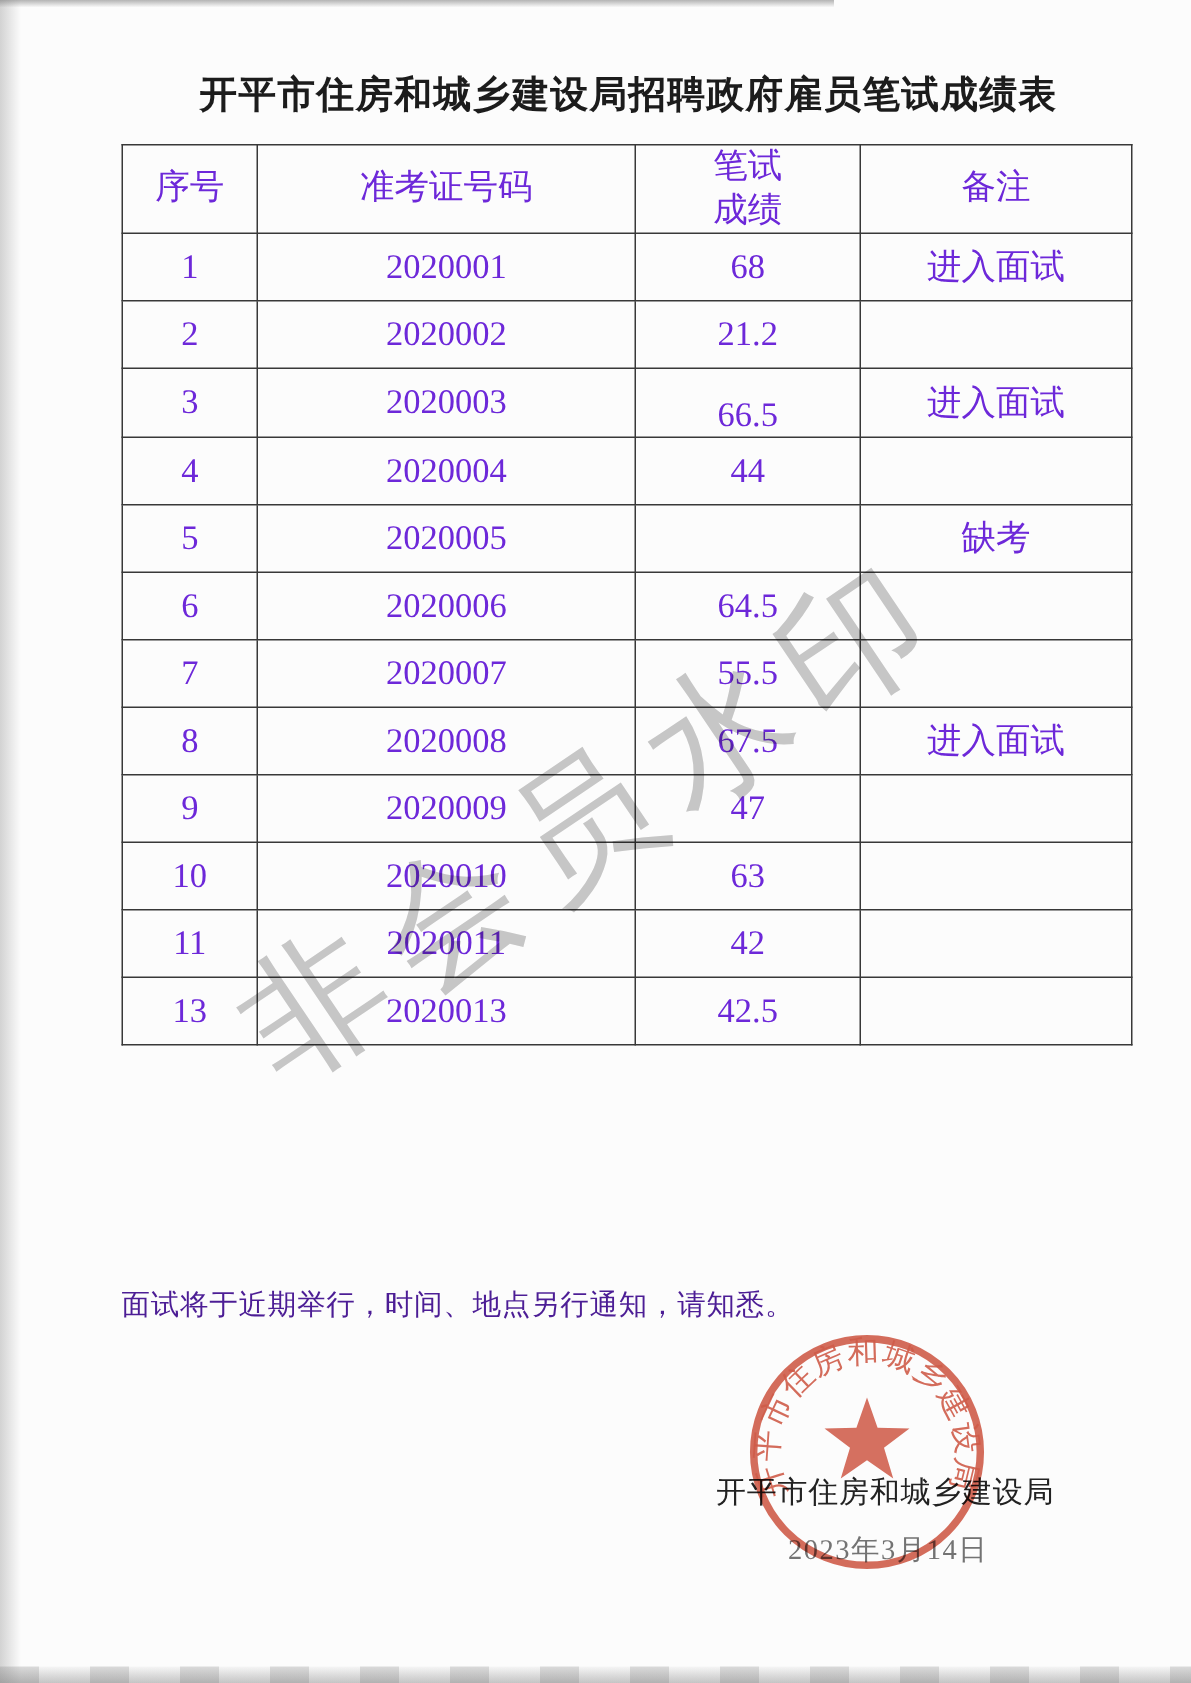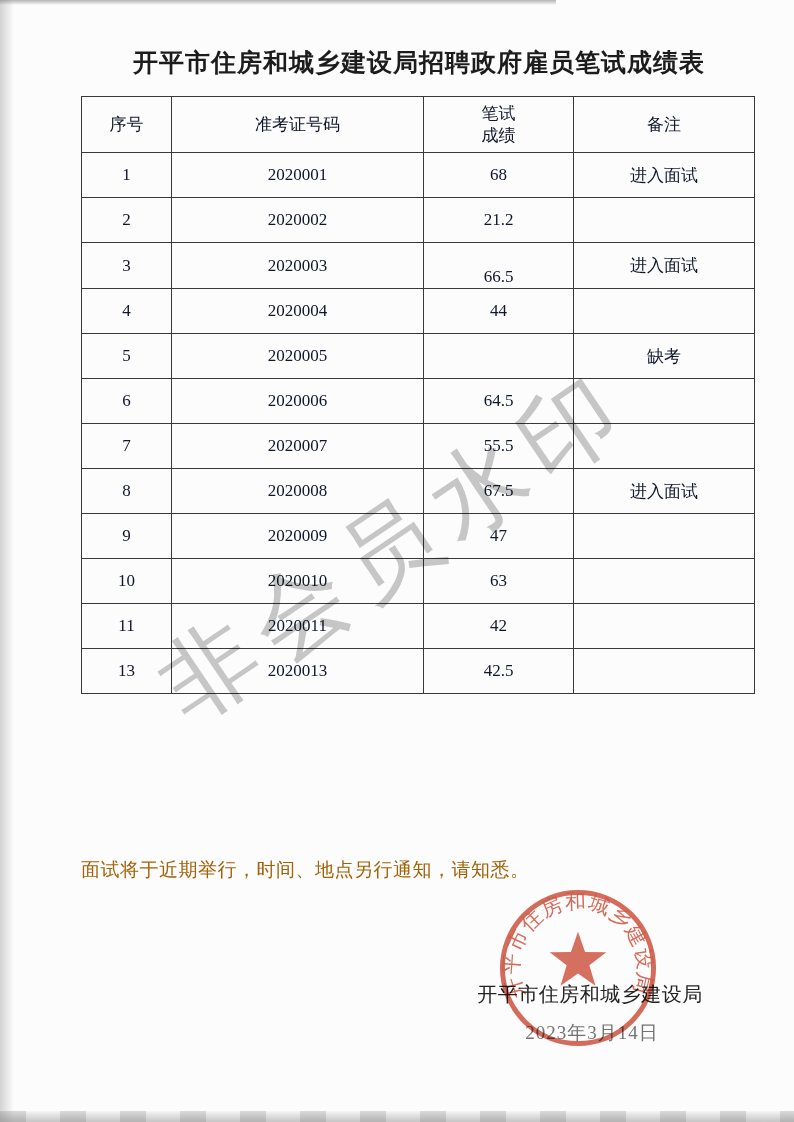--- a/index.html
+++ b/index.html
@@ -40,22 +40,22 @@
     font-size:25px;
     letter-spacing:1px;
     color:#1c1c1c;
   }
 
   table.score-table {
     position:absolute; left:81px; top:96px;
     width:673px;
     border-collapse:collapse;
     table-layout:fixed;
-    font-size:17px;
-    color:#0f172a;
+    font-size:23px;
+    color:#6d28d9;
   }
   .score-table th, .score-table td {
     border:1.8px solid #383838;
     text-align:center;
     vertical-align:middle;
     font-weight:normal;
     padding:0;
     overflow:hidden;
   }
   .score-table thead th {
@@ -74,21 +74,21 @@
     letter-spacing:13px;
     white-space:nowrap;
     color:#c9c9c9;
     mix-blend-mode:multiply;
     pointer-events:none;
     z-index:6;
   }
 
   .note-text {
     position:absolute; left:81px; top:857px;
-    font-size:19px; letter-spacing:.5px; color:#a16207;
+    font-size:19px; letter-spacing:.5px; color:#4c1d95;
   }
   .signature-text {
     position:absolute; left:440px; top:981px; width:300px;
     text-align:center; font-size:20px; letter-spacing:.5px; color:#222;
     z-index:2;
   }
   .date-text {
     position:absolute; left:442px; top:1020px; width:300px;
     text-align:center; font-size:19px; letter-spacing:1px; color:#737373;
     z-index:2;

